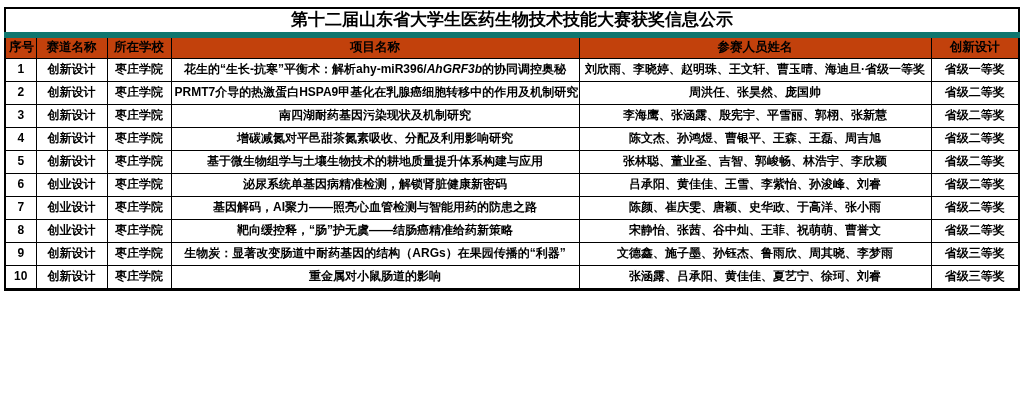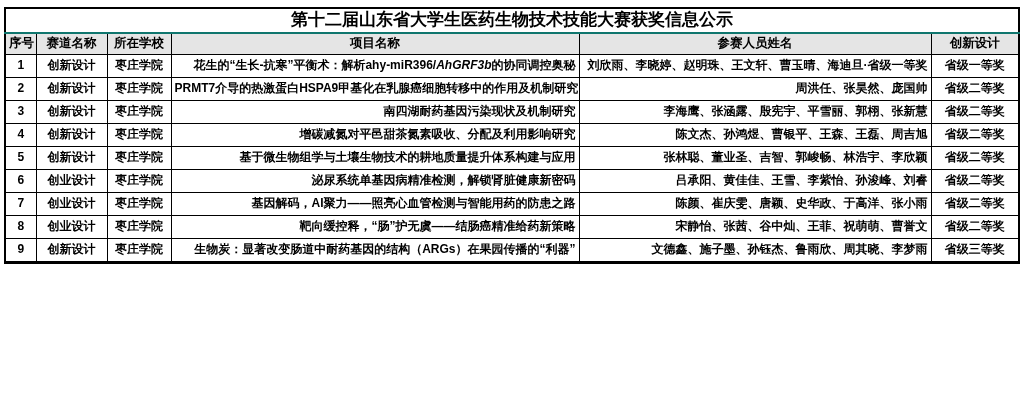--- a/index.html
+++ b/index.html
@@ -30,35 +30,35 @@
     font-weight: bold;
     overflow: hidden;
     white-space: nowrap;
     padding: 0 3px;
     line-height: 1.1;
   }
   tr.title-row td {
     height: 23px;
     font-size: 17px;
     text-align: center;
-    border-bottom: 2px solid #0f766e;
+    border-bottom: 6px solid #0f766e;
     background: #ffffff;
   }
   tr.header-row th {
     height: 20px;
     font-size: 12.5px;
     text-align: center;
-    background: #e5e5e5;
+    background: #c2410c;
   }
   tr.data-row td {
     height: 22px;
     font-size: 12px;
   }
   td.c-center { text-align: center; }
-  td.c-left   { text-align: right; padding-left: 5px; }
+  td.c-left   { text-align: center; padding-left: 5px; }
   .italic { font-style: italic; }
 </style>
 </head>
 <body>
 
 <div class="sheet">
   <table class="award-table">
     <colgroup>
       <col style="width:31px">
       <col style="width:71px">
@@ -145,15 +145,23 @@
           <td class="c-center">省级二等奖</td>
         </tr>
         <tr class="data-row">
           <td class="c-center">9</td>
           <td class="c-center">创新设计</td>
           <td class="c-center">枣庄学院</td>
           <td class="c-left"><span>生物炭：显著改变肠道中耐药基因的结构（ARGs）在果园传播的“利器”</span></td>
           <td class="c-left">文德鑫、施子墨、孙钰杰、鲁雨欣、周其晓、李梦雨</td>
           <td class="c-center">省级三等奖</td>
         </tr>
+        <tr class="data-row">
+          <td class="c-center">10</td>
+          <td class="c-center">创新设计</td>
+          <td class="c-center">枣庄学院</td>
+          <td class="c-left"><span>重金属对小鼠肠道的影响</span></td>
+          <td class="c-left">张涵露、吕承阳、黄佳佳、夏艺宁、徐珂、刘睿</td>
+          <td class="c-center">省级三等奖</td>
+        </tr>
       </tbody>
   </table>
 </div>
 
 </body></html>

